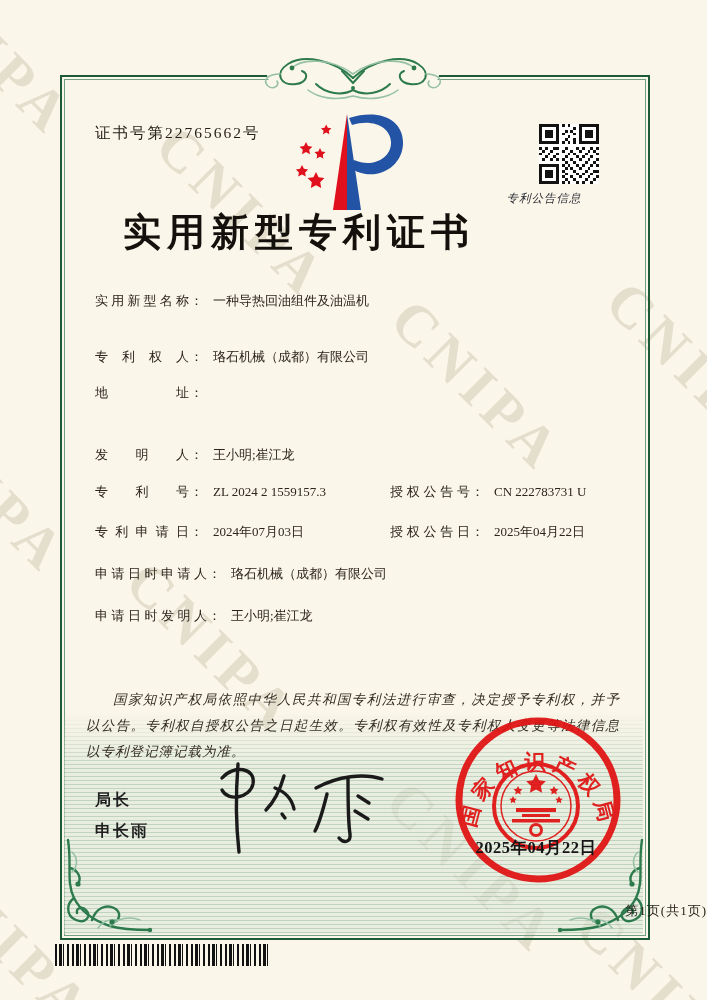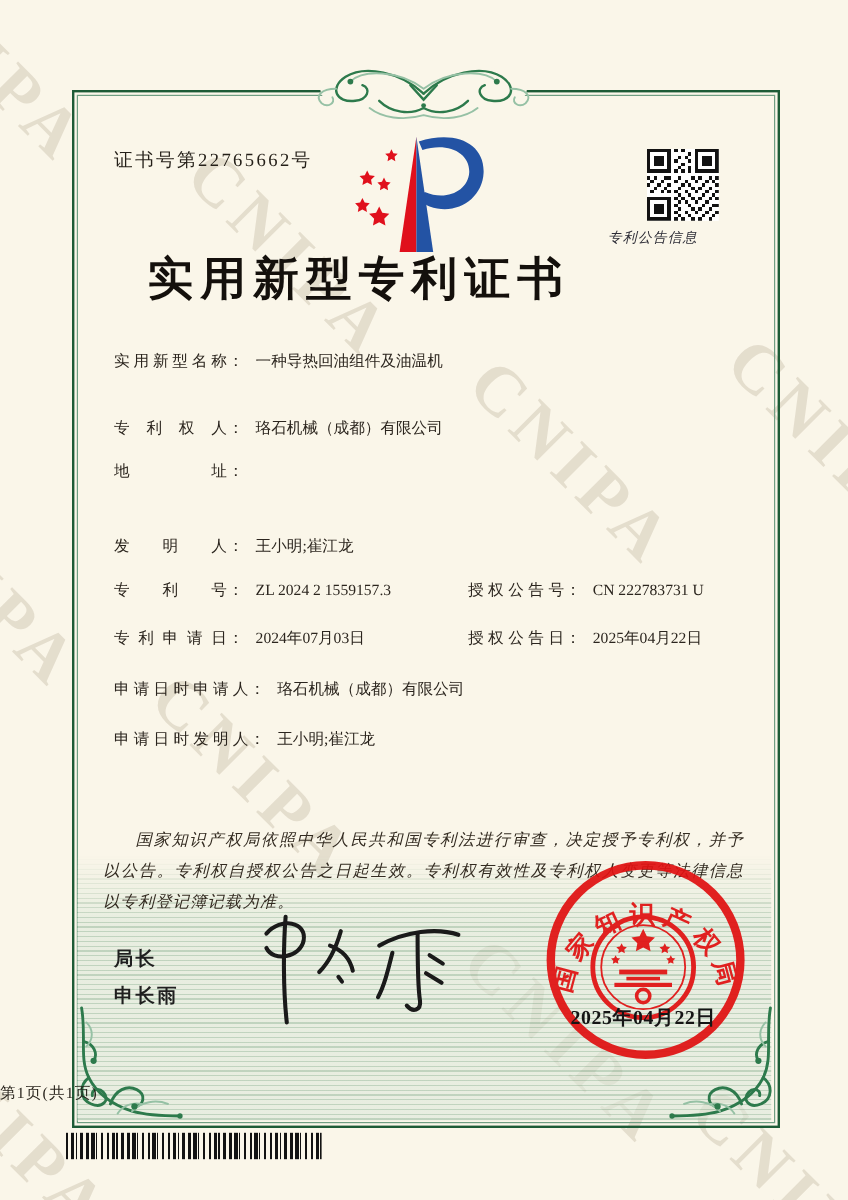--- a/index.html
+++ b/index.html
@@ -43,21 +43,21 @@
   .legal{position:absolute;left:86px;top:673px;width:534px;z-index:5;
          font-size:13.5px;font-style:italic;color:#332b21;line-height:26px;
          text-align:justify;text-indent:2em;letter-spacing:1px;}
   .sig-block{position:absolute;left:95px;top:784px;z-index:6;
          font-family:"Liberation Sans","DejaVu Sans",sans-serif;
          font-size:16px;font-weight:bold;color:#1f1f1f;letter-spacing:2px;line-height:31px;}
   .signature{position:absolute;left:198px;top:748px;z-index:6;}
   .seal{position:absolute;left:452px;top:714px;z-index:7;}
   .seal-date{position:absolute;left:458px;top:837px;width:156px;text-align:center;
          font-size:16.5px;font-weight:bold;color:#151515;z-index:8;letter-spacing:0.5px;}
-  .footer-page{position:absolute;left:0;top:902px;width:707px;text-align:left;
+  .footer-page{position:absolute;left:0;top:902px;width:707px;text-align:right;
          font-size:13px;color:#241f18;z-index:5;letter-spacing:1px;}
   .barcode{position:absolute;left:55px;top:944px;width:213px;height:22px;z-index:5;
      background:repeating-linear-gradient(90deg,
         #121212 0 2px, transparent 2px 4px, #121212 4px 7px, transparent 7px 8px,
         #121212 8px 9px, transparent 9px 12px, #121212 12px 14px, transparent 14px 17px);}
   .ornament-top{position:absolute;left:246px;top:44px;z-index:3;}
   .corner{position:absolute;z-index:4;}
   .corner.left{left:62px;top:838px;}
   .corner.right{left:556px;top:838px;transform:scaleX(-1);}
 </style>

